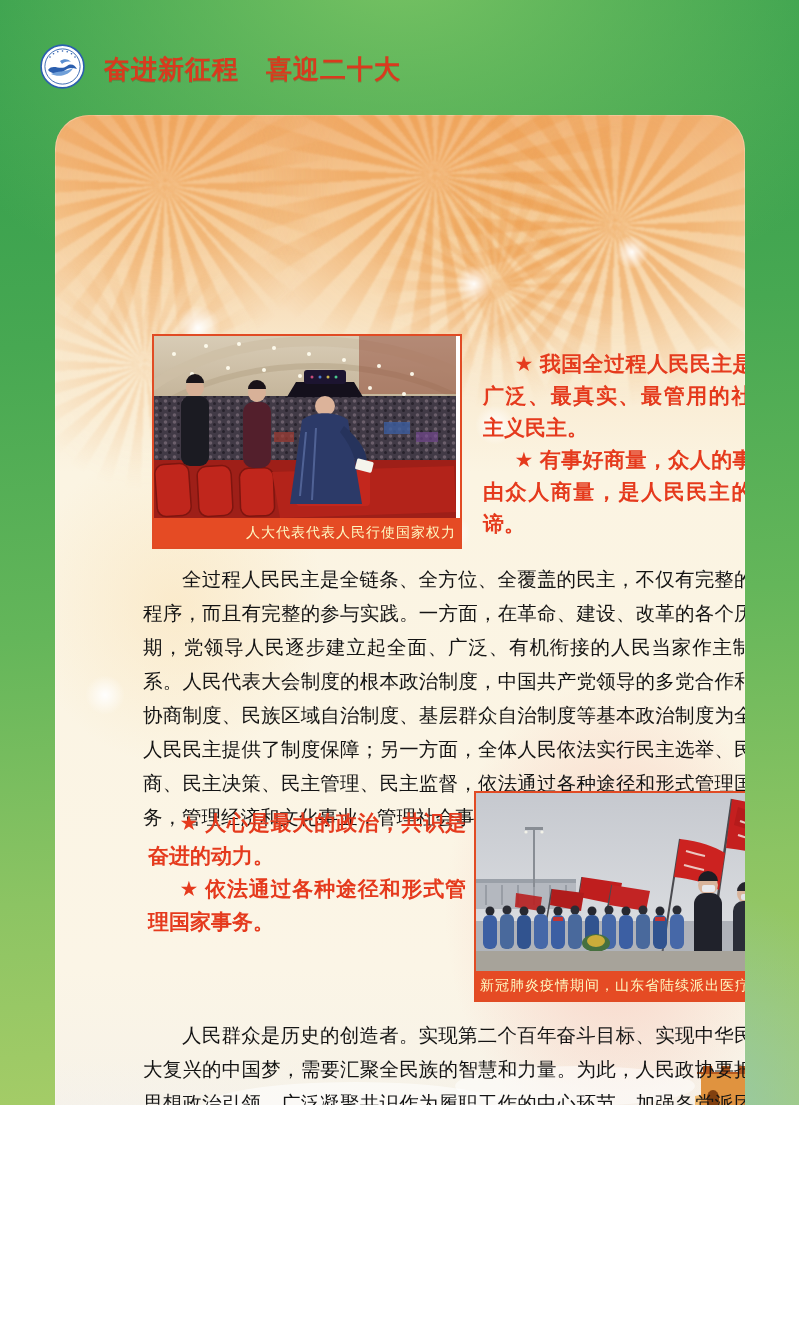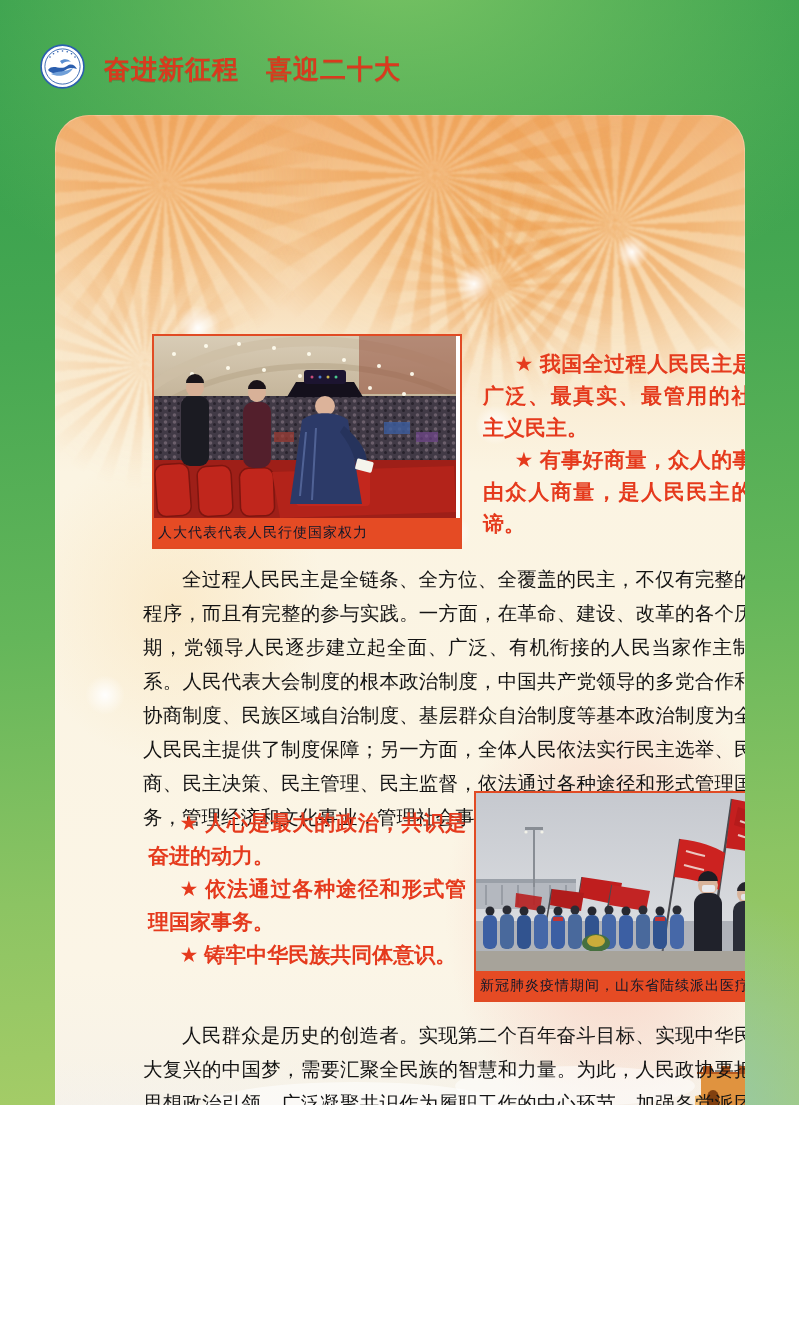--- a/index.html
+++ b/index.html
@@ -32,21 +32,21 @@
   .fan5{left:-40px;top:120px;width:260px;height:260px;opacity:.35;}
   .wash{position:absolute;right:-40px;top:560px;width:340px;height:470px;
     background:radial-gradient(closest-side,rgba(246,178,166,.55),rgba(246,178,166,0));}
   .wash2{position:absolute;left:-30px;top:330px;width:300px;height:320px;
     background:radial-gradient(closest-side,rgba(250,225,180,.5),rgba(250,225,180,0));}
   .dot{position:absolute;border-radius:50%;
     background:radial-gradient(circle,rgba(255,255,255,.95) 0%,rgba(255,255,255,0) 70%);}
   
   .photofig{position:absolute;margin:0;border:2px solid #e14b24;background:#fff;}
   .photofig svg{display:block;}
-  .caption{background:#e54b24;color:#0f172a;font-size:14px;text-align:left;
+  .caption{background:#e54b24;color:#fef9c3;font-size:14px;text-align:right;
     letter-spacing:1px;padding:6px 4px 7px 4px;line-height:16px;white-space:nowrap;}
   .fig1{left:97px;top:219px;width:306px;}
   .fig2{left:419px;top:676px;width:309px;}
   
   .bullets{position:absolute;color:#e53a1d;font-weight:bold;font-size:21px;line-height:32px;text-align:justify;}
   .bullets p{margin:0;text-indent:1.5em;}
   .star{margin-right:6px;font-weight:normal;}
   .bullets1{left:428px;top:233px;width:292px;}
   .bullets2{left:93px;top:691px;width:318px;line-height:33px;}
   
@@ -211,21 +211,20 @@
     <div class="bullets bullets1">
       <p><span class="star">★</span><span>我国全过程人民民主是最广泛、最真实、最管用的社会主义民主。</span></p>
       <p><span class="star">★</span><span>有事好商量，众人的事情由众人商量，是人民民主的真谛。</span></p>
     </div>
 
     <p class="para para1">全过程人民民主是全链条、全方位、全覆盖的民主，不仅有完整的制度程序，而且有完整的参与实践。一方面，在革命、建设、改革的各个历史时期，党领导人民逐步建立起全面、广泛、有机衔接的人民当家作主制度体系。人民代表大会制度的根本政治制度，中国共产党领导的多党合作和政治协商制度、民族区域自治制度、基层群众自治制度等基本政治制度为全过程人民民主提供了制度保障；另一方面，全体人民依法实行民主选举、民主协商、民主决策、民主管理、民主监督，依法通过各种途径和形式管理国家事务，管理经济和文化事业，管理社会事务。</p>
 
     <div class="bullets bullets2">
       <p><span class="star">★</span><span>人心是最大的政治，共识是奋进的动力。</span></p>
       <p><span class="star">★</span><span>依法通过各种途径和形式管理国家事务。</span></p>
-      <p><span class="star">★</span><span>铸牢中华民族共同体意识。</span></p>
     </div>
 
     <figure class="photofig fig2">
       <svg width="305" height="178" viewBox="0 0 305 178">
         <defs>
           <linearGradient id="sky2" x1="0" y1="0" x2="0" y2="1">
             <stop offset="0" stop-color="#c6c9cf"></stop>
               <stop offset="1" stop-color="#e0e2e5"></stop>
           </linearGradient>
         </defs>

